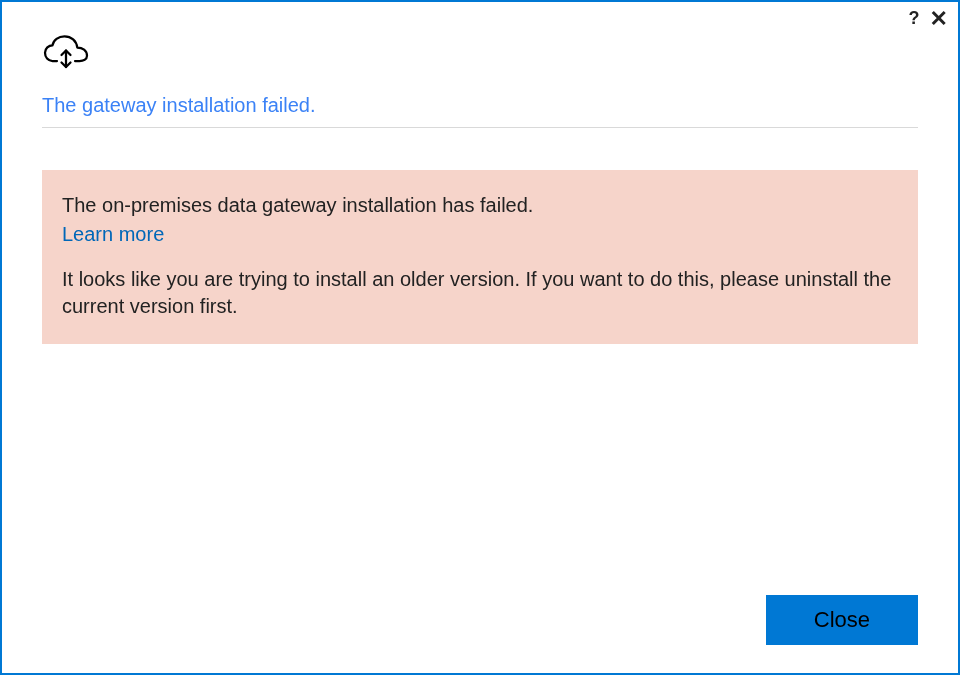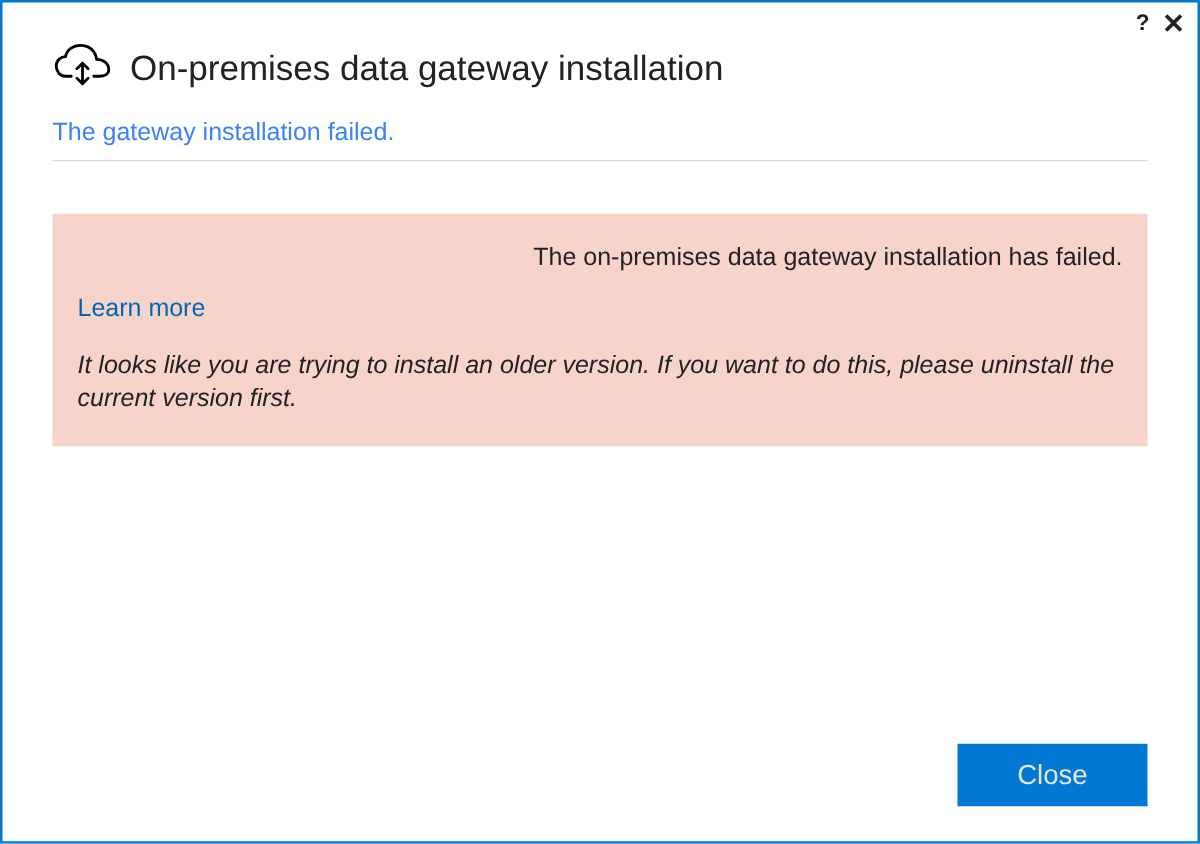--- a/index.html
+++ b/index.html
@@ -55,35 +55,35 @@
       border-bottom: 1px solid #d9d9d9;
       margin-bottom: 42px;
     }
     .error-panel {
       background: #f6d4ca;
       padding: 22px 20px 24px 20px;
       font-size: 20px;
       color: #222;
       line-height: 1.35;
     }
-    .error-panel .msg1 { margin-bottom: 14px; text-align: right; }
+    .error-panel .msg1 { margin-bottom: 2px; }
     .error-panel a {
       color: #0067b8;
       cursor: pointer;
       font-size: 20px;
     }
-    .error-panel .msg2 { margin-top: 18px; font-style: italic; }
+    .error-panel .msg2 { margin-top: 18px; }
     .footer {
       padding: 0 40px 28px 40px;
       display: flex;
       justify-content: flex-end;
     }
     .btn-primary {
       background: #0078d4;
-      color: #e5e5e5;
+      color: #000000;
       border: none;
       font-size: 22px;
       padding: 12px 48px;
       cursor: pointer;
       font-family: inherit;
     }
   </style>
 </head>
 <body>
 
@@ -96,21 +96,20 @@
 
   <div class="header">
     <span>
       <svg viewBox="0 0 64 48" fill="none" stroke="#000" stroke-width="3" stroke-linecap="round" stroke-linejoin="round">
         <path d="M20 36 H14 C8 36 4 31 4 25 C4 19 9 15 14 15 C15 8 22 3 30 3 C39 3 46 9 47 18 C54 18 60 22 60 29 C60 34 55 36 50 36 H44"></path>
         <line x1="32" y1="22" x2="32" y2="44"></line>
         <polyline points="26,28 32,22 38,28"></polyline>
         <polyline points="26,38 32,44 38,38"></polyline>
       </svg>
     </span>
-    <h1>On-premises data gateway installation</h1>
   </div>
 
   <div class="content">
     <div class="status-line">The gateway installation failed.</div>
 
     <div class="error-panel">
       <div class="msg1">The on-premises data gateway installation has failed.</div>
       <a>Learn more</a>
       <div class="msg2">It looks like you are trying to install an older version. If you want to do this, please uninstall the current version first.</div>
     </div>

